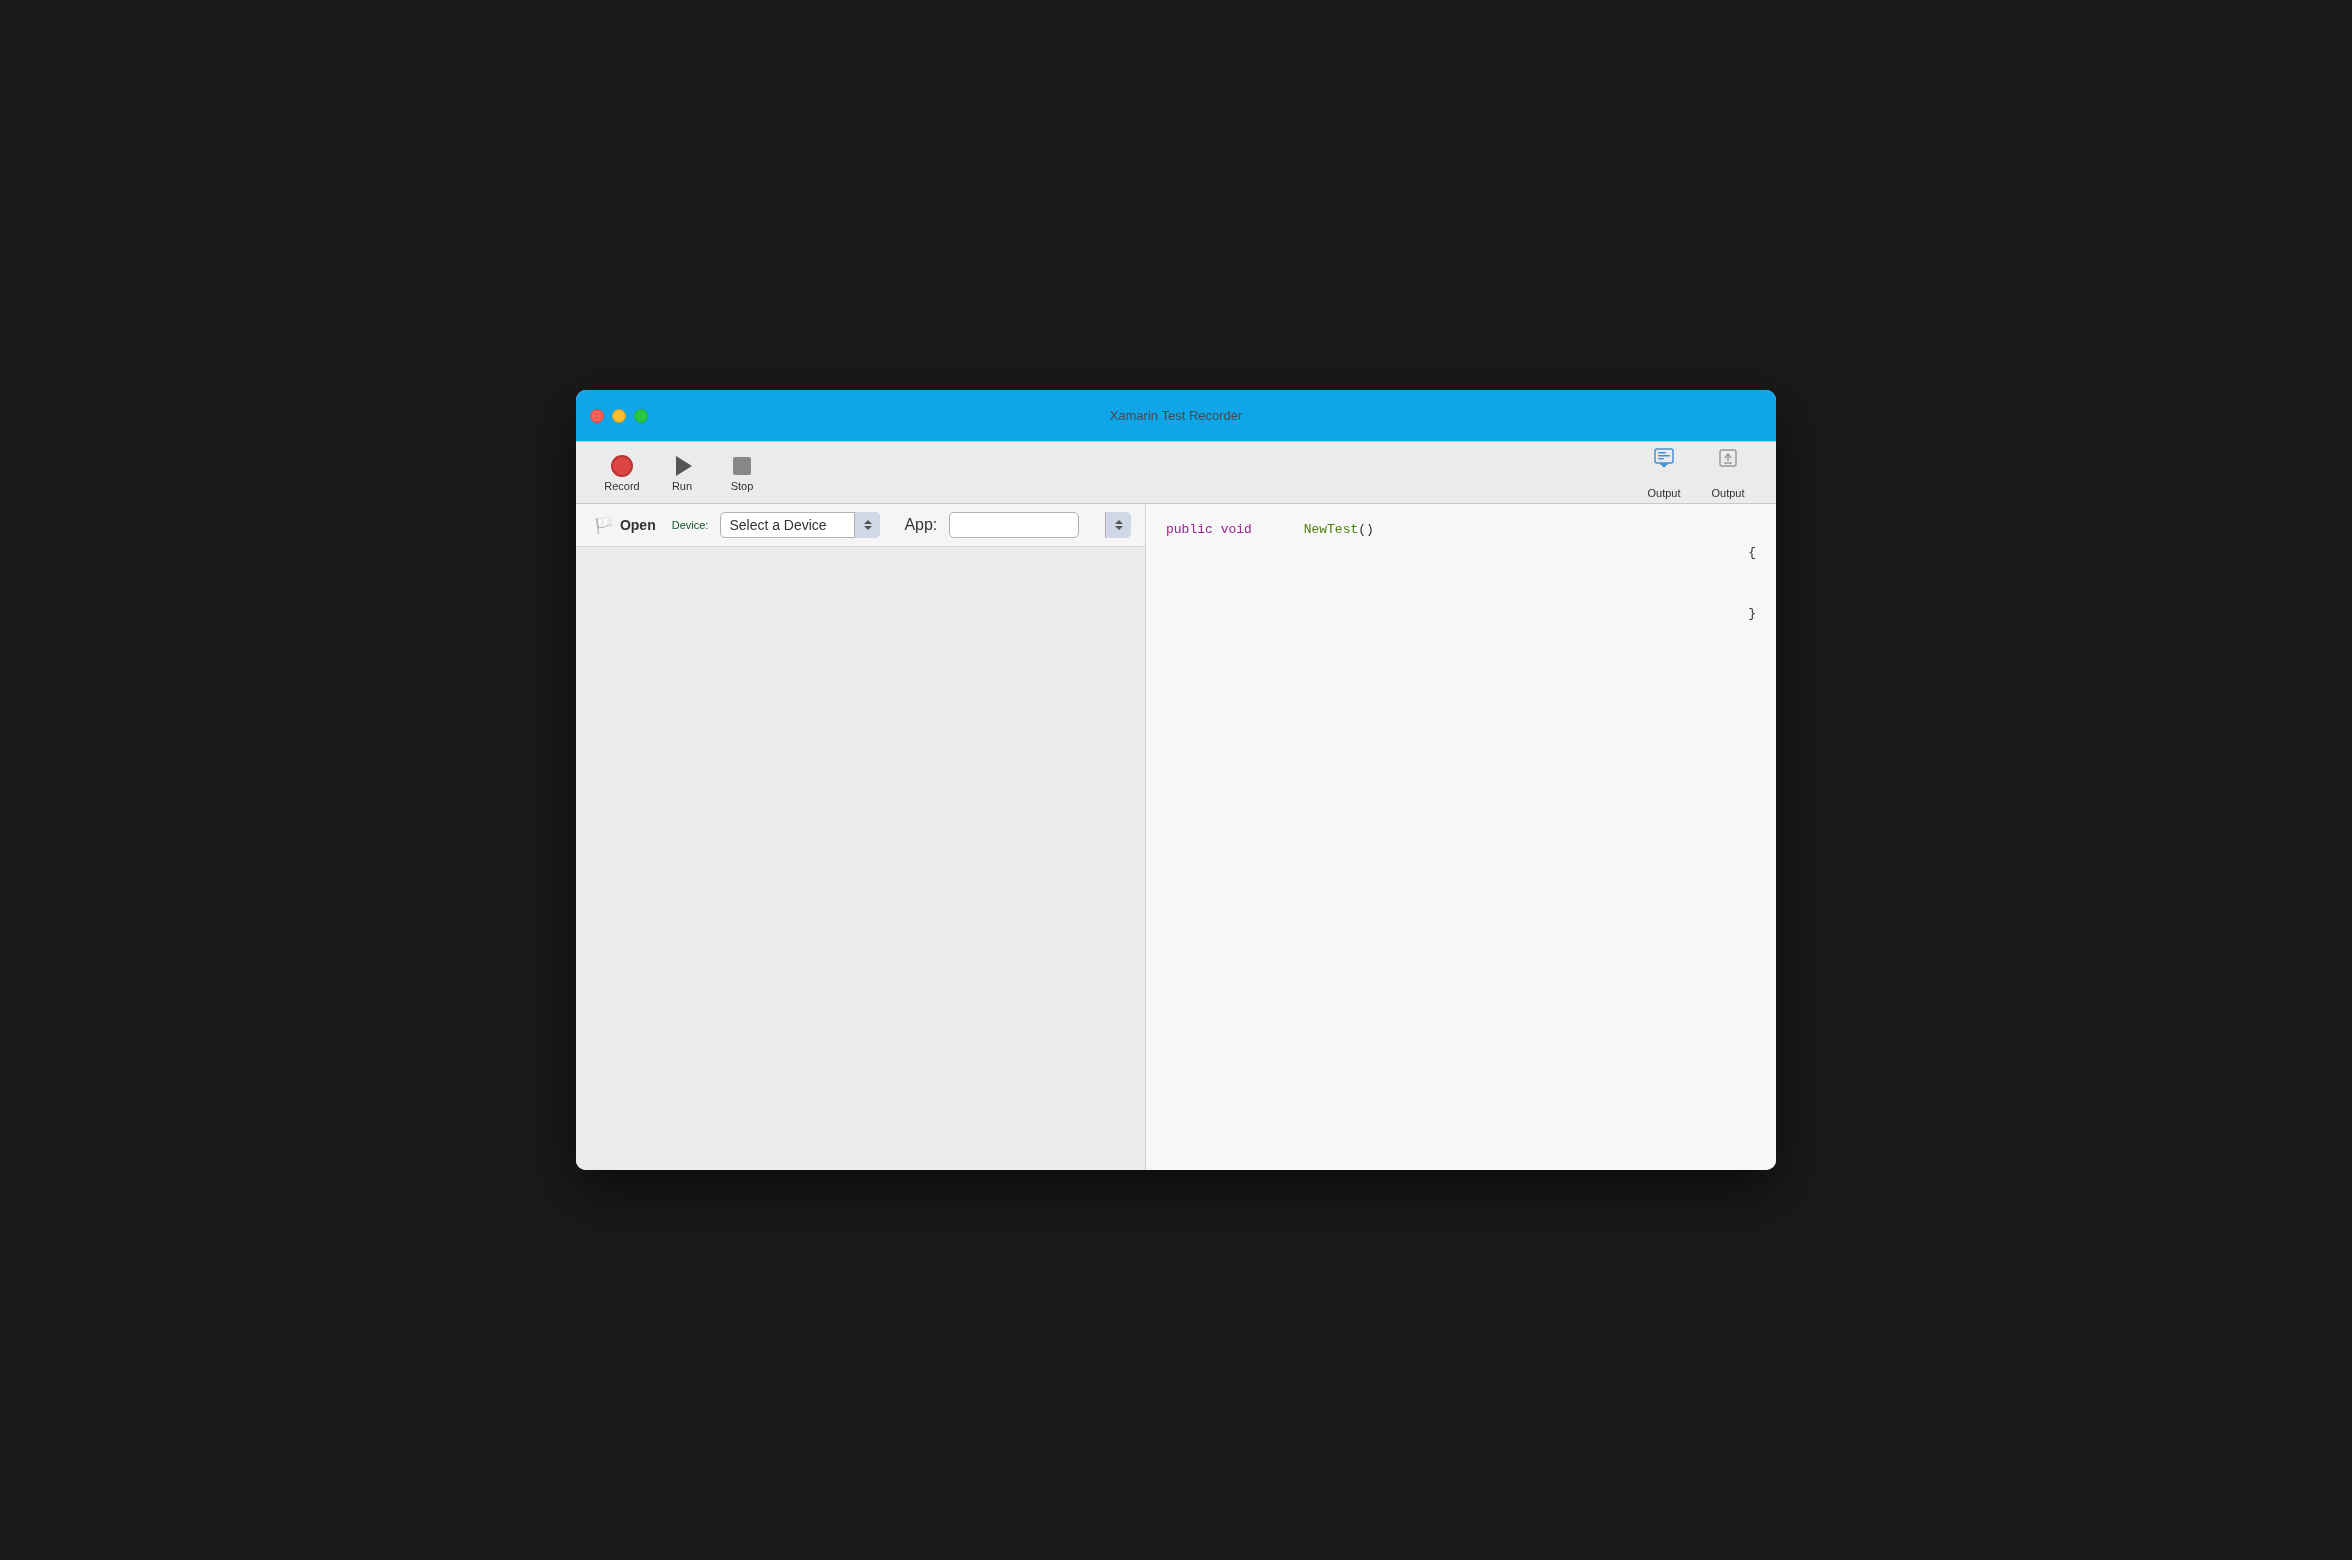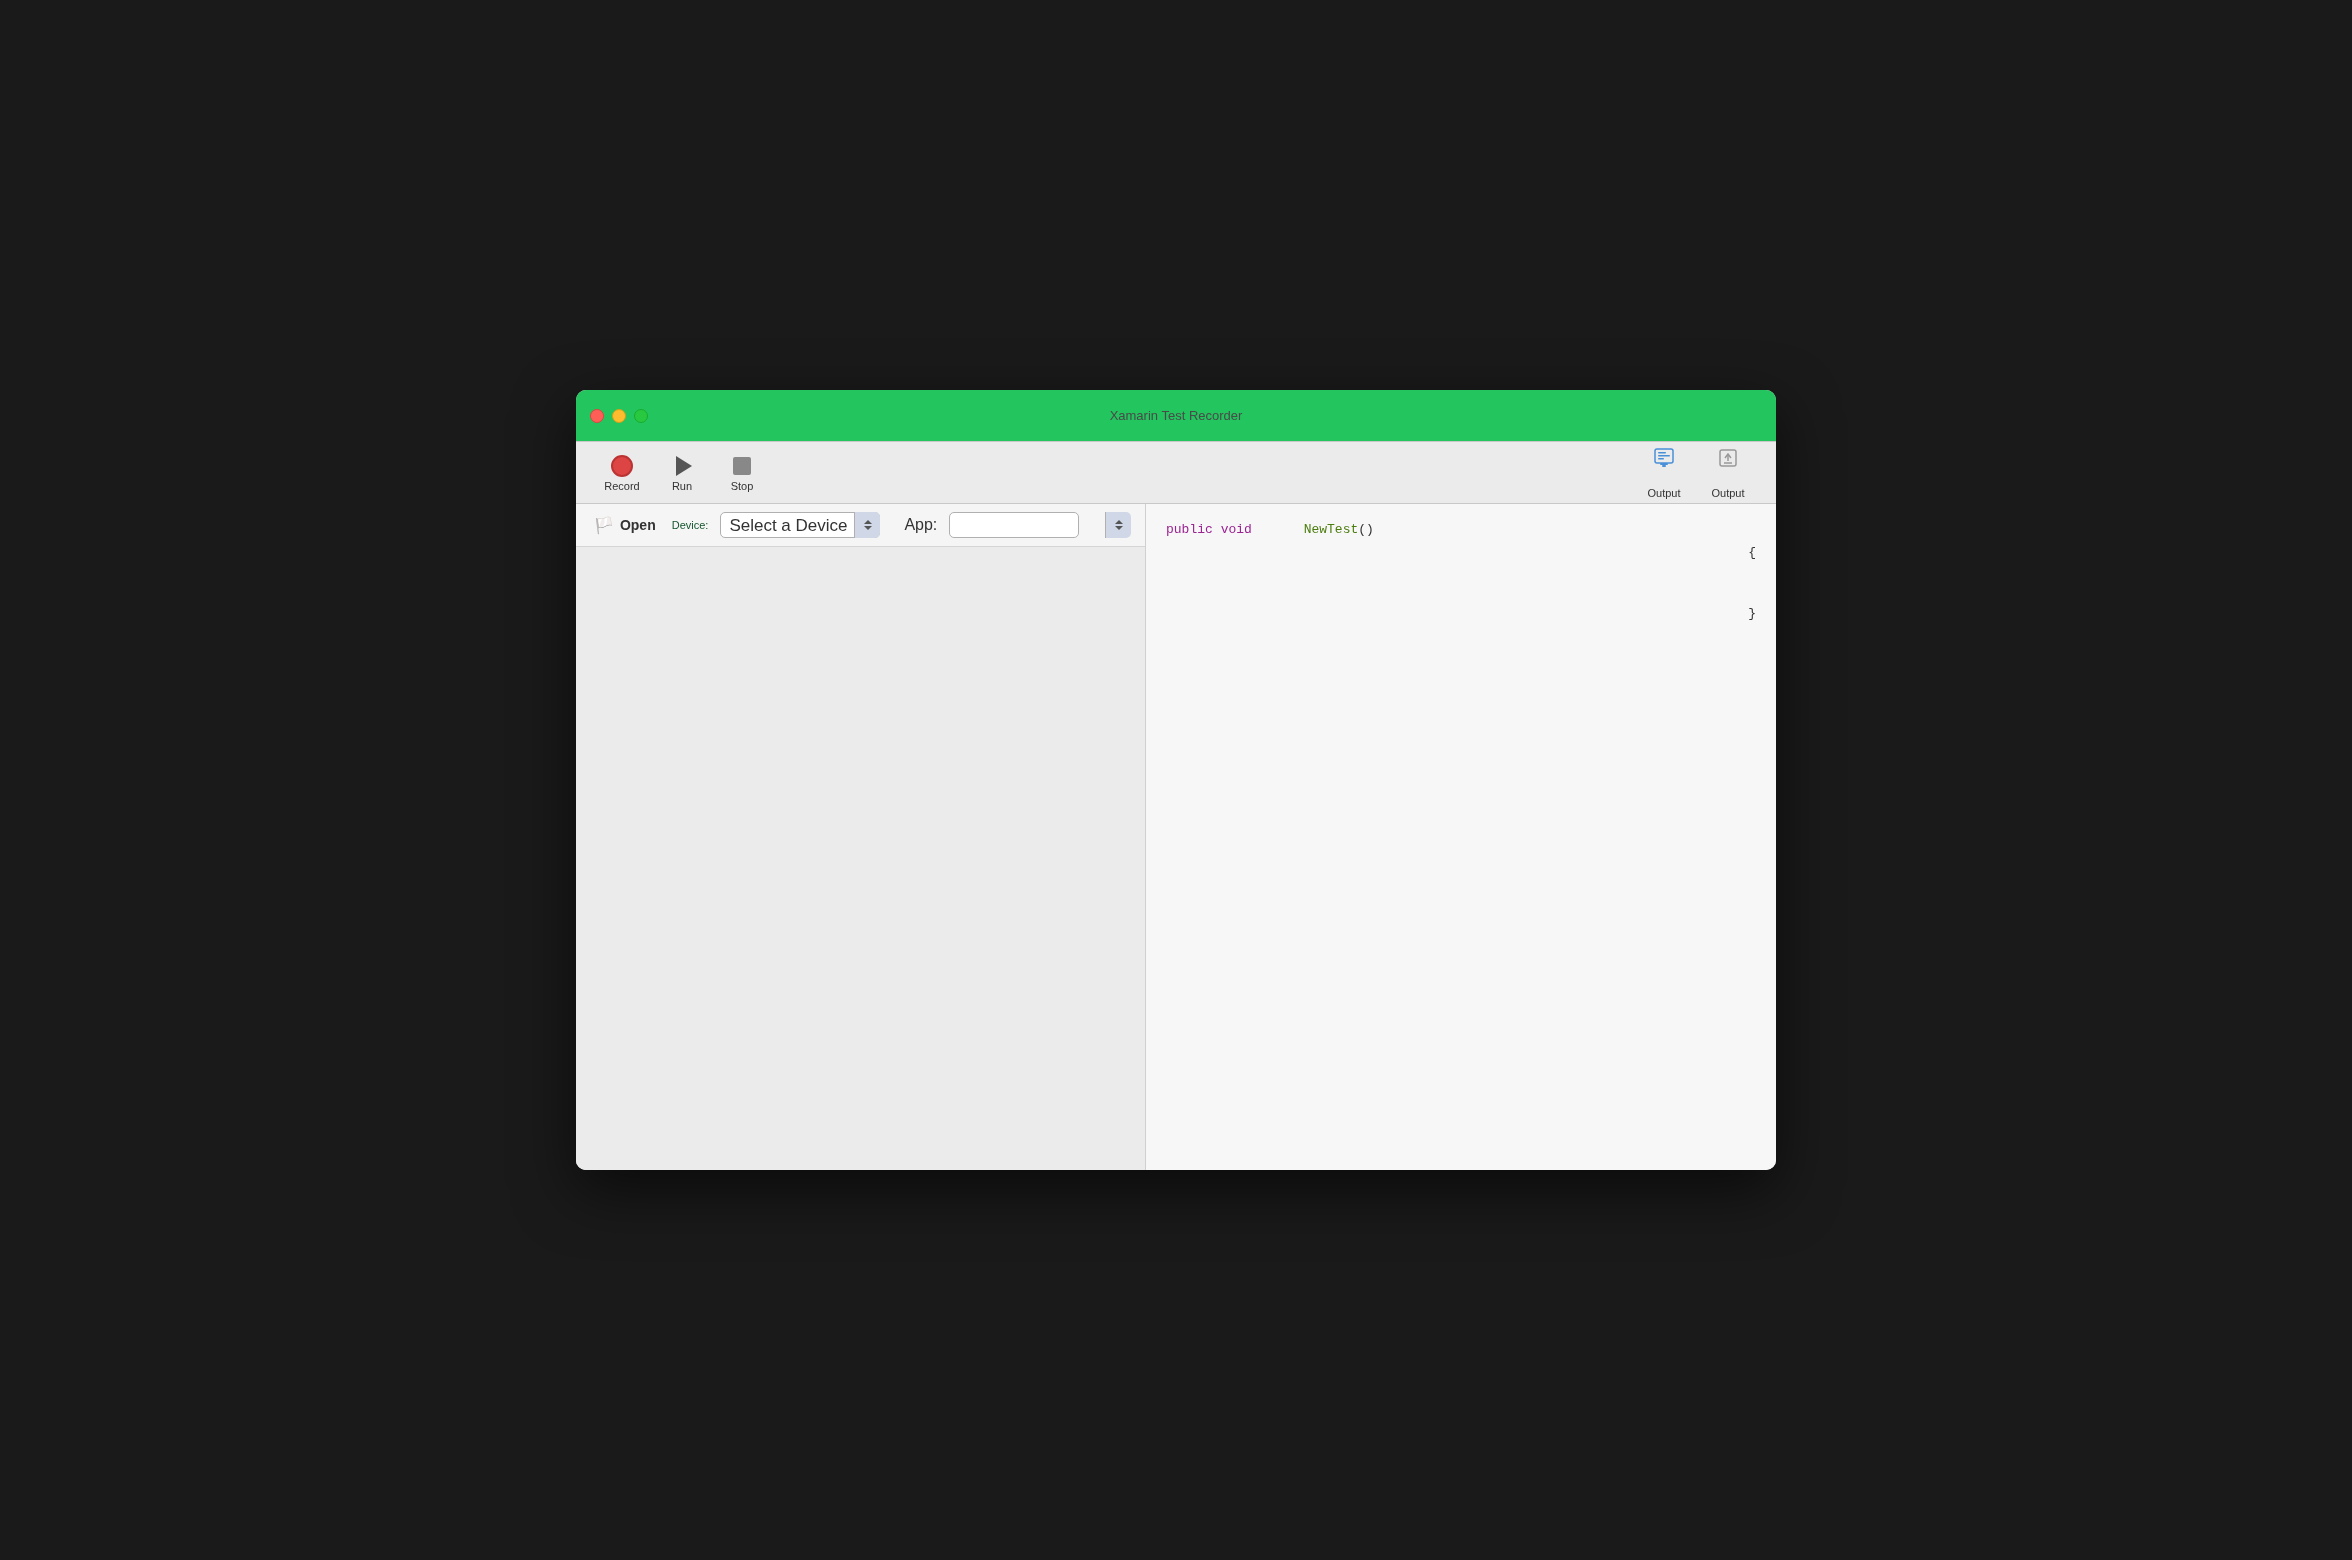--- a/index.html
+++ b/index.html
@@ -19,21 +19,21 @@
       background: #ececec;
       border-radius: 10px;
       overflow: hidden;
       display: flex;
       flex-direction: column;
       box-shadow: 0 20px 60px rgba(0,0,0,0.6);
     }
 
     
     .title-bar {
-      background: #22c55e;
+      background: #0ea5e9;
       border-bottom: 1px solid #c8c8c8;
       height: 52px;
       display: flex;
       align-items: center;
       padding: 0 14px;
       position: relative;
       flex-shrink: 0;
     }
 
     .traffic-lights {
@@ -226,21 +226,21 @@
       align-items: center;
       position: relative;
     }
 
     .device-select {
       appearance: none;
       background: #fff;
       border: 1px solid #b0b0b0;
       border-radius: 5px;
       padding: 3px 28px 3px 8px;
-      font-size: 17px;
+      font-size: 14px;
       color: #333;
       cursor: pointer;
       width: 160px;
       height: 26px;
     }
 
     .select-arrow {
       position: absolute;
       right: 0;
       top: 0;

